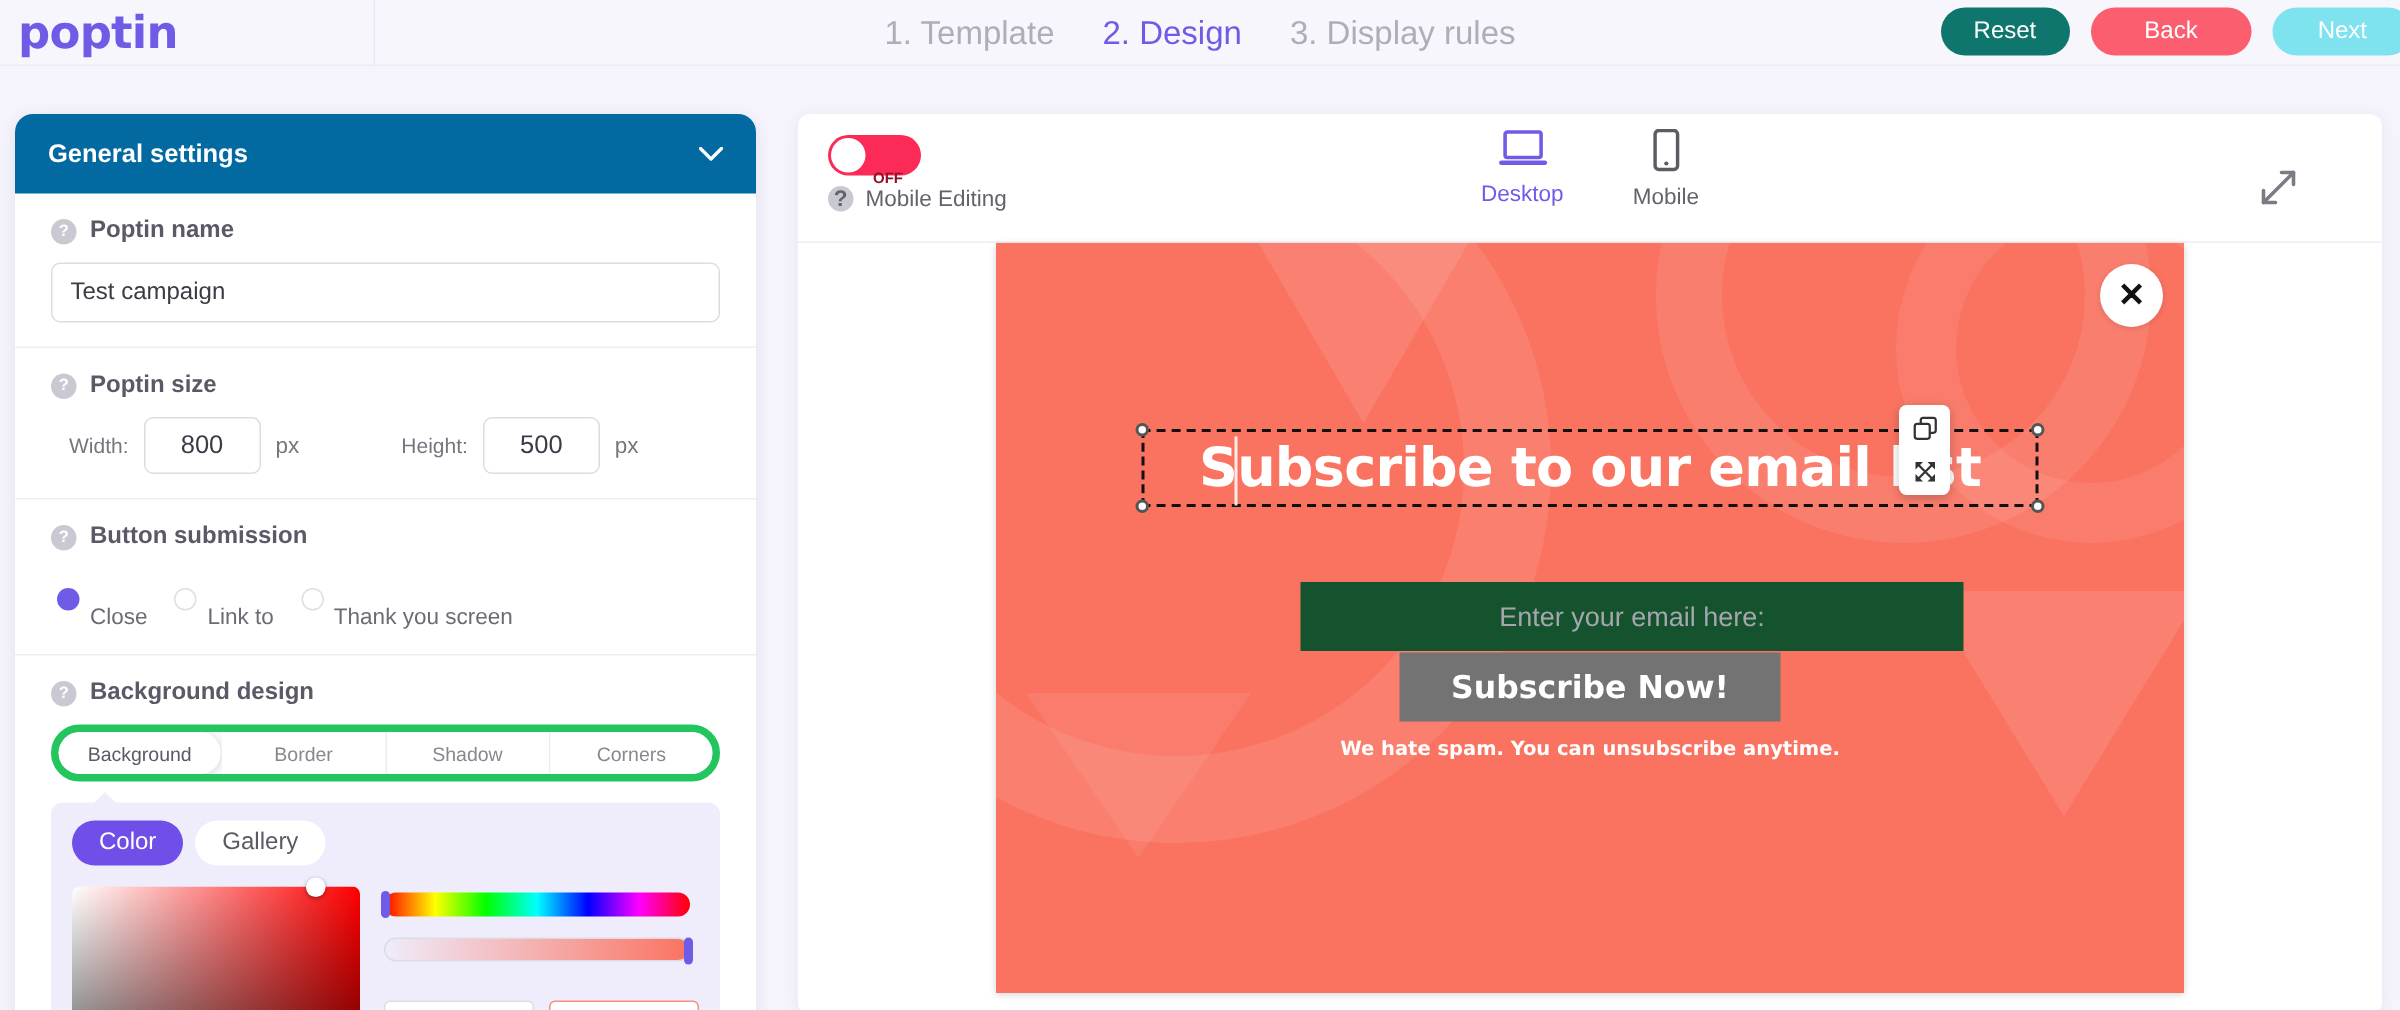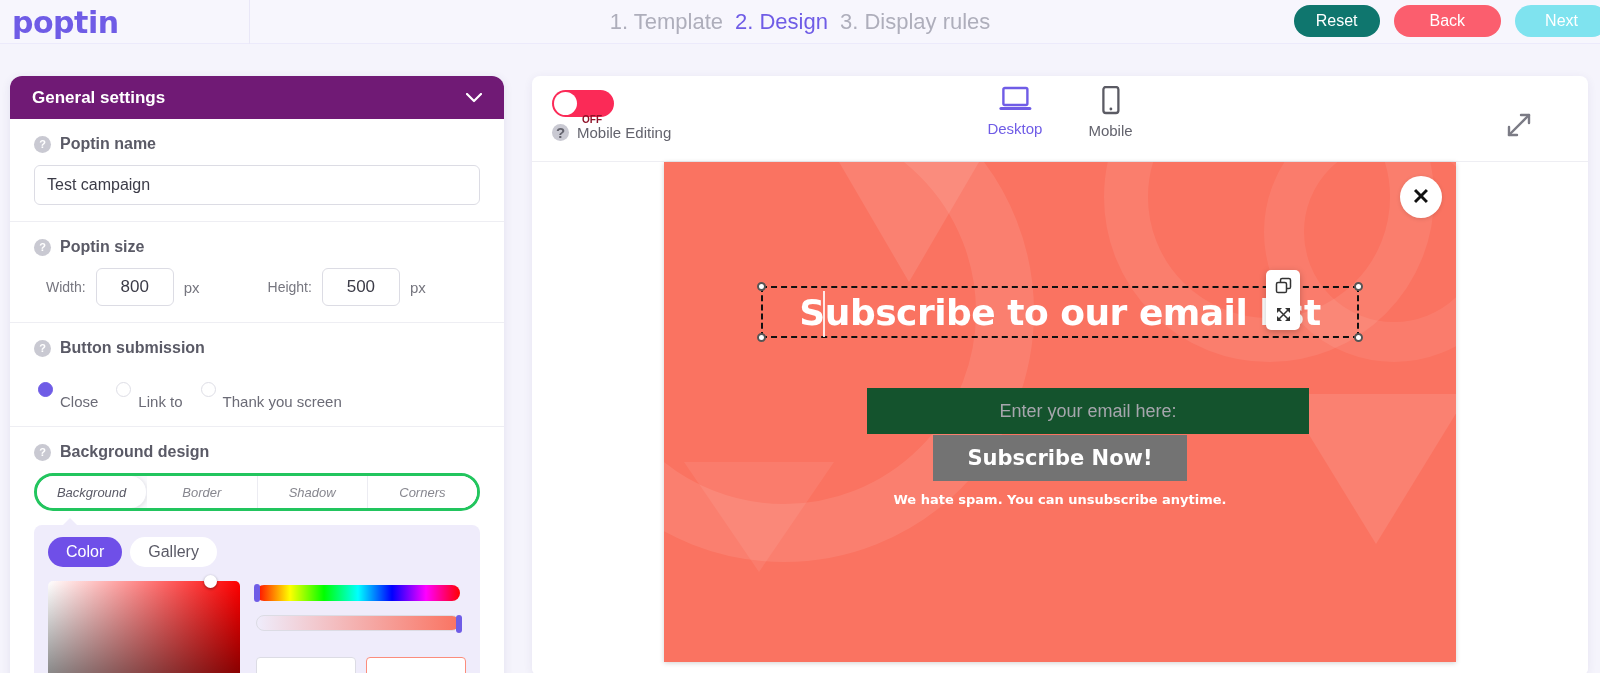--- a/index.html
+++ b/index.html
@@ -27,21 +27,21 @@
   .logo {
     margin-left: 12px;
     font-size: 30px; font-weight: 700;
     color: #6f5ce6; letter-spacing: -0.5px;
     font-family: "DejaVu Sans", sans-serif;
   }
   .steps {
     position: absolute; left: 0; top: 0;
     width: 1600px; height: 44px;
     display: flex; align-items: center; justify-content: center;
-    gap: 12px;
+    gap: 32px;
     pointer-events: none;
   }
   .step {
     font-size: 22px; color: #aeaebb; font-weight: 400;
     pointer-events: auto; cursor: pointer;
     white-space: nowrap;
   }
   .step.active { color: #6f5ce6; text-align: right; }
 
   .topbtns {
@@ -62,21 +62,21 @@
   
   .sidebar {
     position: absolute; left: 10px; top: 76px;
     width: 494px; height: 620px;
     background: #ffffff;
     border-radius: 12px;
     box-shadow: 0 2px 10px rgba(60,50,120,.10);
     overflow: hidden;
   }
   .panel-head {
-    height: 43px; background: #701a75;
+    height: 53px; background: #0369a1;
     display: flex; align-items: center; justify-content: space-between;
     padding: 0 22px;
     cursor: pointer;
   }
   .panel-head-title { color: #fff; font-size: 17px; font-weight: 700; }
   .chev { color: #fff; font-size: 17px; line-height: 1; }
 
   .section { padding: 16px 24px 16px 24px; border-bottom: 1px solid #eeeef3; }
   .sec-label {
     display: flex; align-items: center; gap: 9px;
@@ -113,22 +113,22 @@
   .radio-item { display: flex; align-items: center; gap: 7px; cursor: pointer; margin-right: 10px; }
   .radio {
     width: 15px; height: 15px; border-radius: 50%;
     border: 1px solid #dedee6; background: #fff; flex: none;
   }
   .radio.on { background: #6f5ce6; border-color: #6f5ce6; }
   .radio-lab { font-size: 15px; color: #6b6b76; margin-top: 24px; }
 
   .tabs {
     display: flex; background: #fafafd;
-    border: 3px solid #22c55e; border-radius: 20px;
-    overflow: hidden; height: 38px; font-style: italic;
+    border: 5px solid #22c55e; border-radius: 20px;
+    overflow: hidden; height: 38px;
   }
   .tab {
     flex: 1; display: flex; align-items: center; justify-content: center;
     font-size: 13px; color: #87878f; cursor: pointer;
     border-right: 1px solid #ececf2; background: #fff;
   }
   .tab:last-child { border-right: none; }
   .tab.active {
     background: #fff; color: #5a5a66;
     border-radius: 20px; box-shadow: 0 1px 5px rgba(0,0,0,.13);

